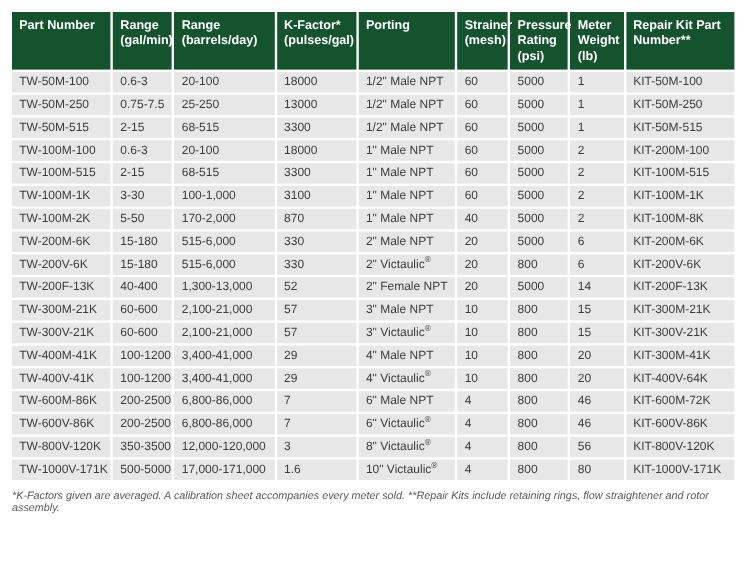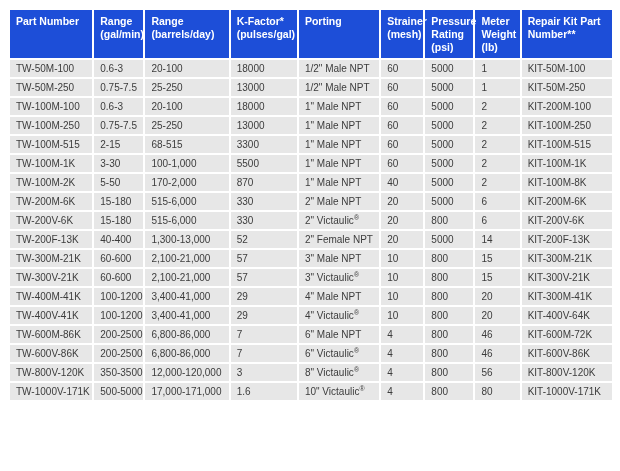--- a/index.html
+++ b/index.html
@@ -14,21 +14,21 @@
   .page {
     padding: 8px 0 0 8px;
   }
   table.spec-table {
     border-collapse: separate;
     border-spacing: 2px;
     table-layout: fixed;
     width: 606px;
   }
   table.spec-table th {
-    background: #1d4ed8;
+    background: #14532d;
     color: #ffffff;
     font-size: 10.5px;
     font-weight: bold;
     text-align: left;
     vertical-align: top;
     padding: 5px 4px 4px 6px;
     line-height: 13px;
     letter-spacing: 0;
   }
   table.spec-table td {
@@ -102,57 +102,57 @@
           <td>0.75-7.5</td>
           <td>25-250</td>
           <td>13000</td>
           <td>1/2" Male NPT</td>
           <td>60</td>
           <td>5000</td>
           <td>1</td>
           <td>KIT-50M-250</td>
         </tr>
         <tr>
+          <td>TW-50M-515</td>
+          <td>2-15</td>
+          <td>68-515</td>
+          <td>3300</td>
+          <td>1/2" Male NPT</td>
+          <td>60</td>
+          <td>5000</td>
+          <td>1</td>
+          <td>KIT-50M-515</td>
+        </tr>
+        <tr>
           <td>TW-100M-100</td>
           <td>0.6-3</td>
           <td>20-100</td>
           <td>18000</td>
           <td>1" Male NPT</td>
           <td>60</td>
           <td>5000</td>
           <td>2</td>
           <td>KIT-200M-100</td>
         </tr>
         <tr>
-          <td>TW-100M-250</td>
-          <td>0.75-7.5</td>
-          <td>25-250</td>
-          <td>13000</td>
-          <td>1" Male NPT</td>
-          <td>60</td>
-          <td>5000</td>
-          <td>2</td>
-          <td>KIT-100M-250</td>
-        </tr>
-        <tr>
           <td>TW-100M-515</td>
           <td>2-15</td>
           <td>68-515</td>
           <td>3300</td>
           <td>1" Male NPT</td>
           <td>60</td>
           <td>5000</td>
           <td>2</td>
           <td>KIT-100M-515</td>
         </tr>
         <tr>
           <td>TW-100M-1K</td>
           <td>3-30</td>
           <td>100-1,000</td>
-          <td>5500</td>
+          <td>3100</td>
           <td>1" Male NPT</td>
           <td>60</td>
           <td>5000</td>
           <td>2</td>
           <td>KIT-100M-1K</td>
         </tr>
         <tr>
           <td>TW-100M-2K</td>
           <td>5-50</td>
           <td>170-2,000</td>
@@ -280,13 +280,14 @@
           <td>1.6</td>
           <td>10" Victaulic<sup>®</sup></td>
           <td>4</td>
           <td>800</td>
           <td>80</td>
           <td>KIT-1000V-171K</td>
         </tr>
       </tbody>
   </table>
 
+  <div class="footnote">*K-Factors given are averaged. A calibration sheet accompanies every meter sold.  **Repair Kits include retaining rings, flow straightener and rotor assembly.</div>
 </div>
 
 </body></html>

